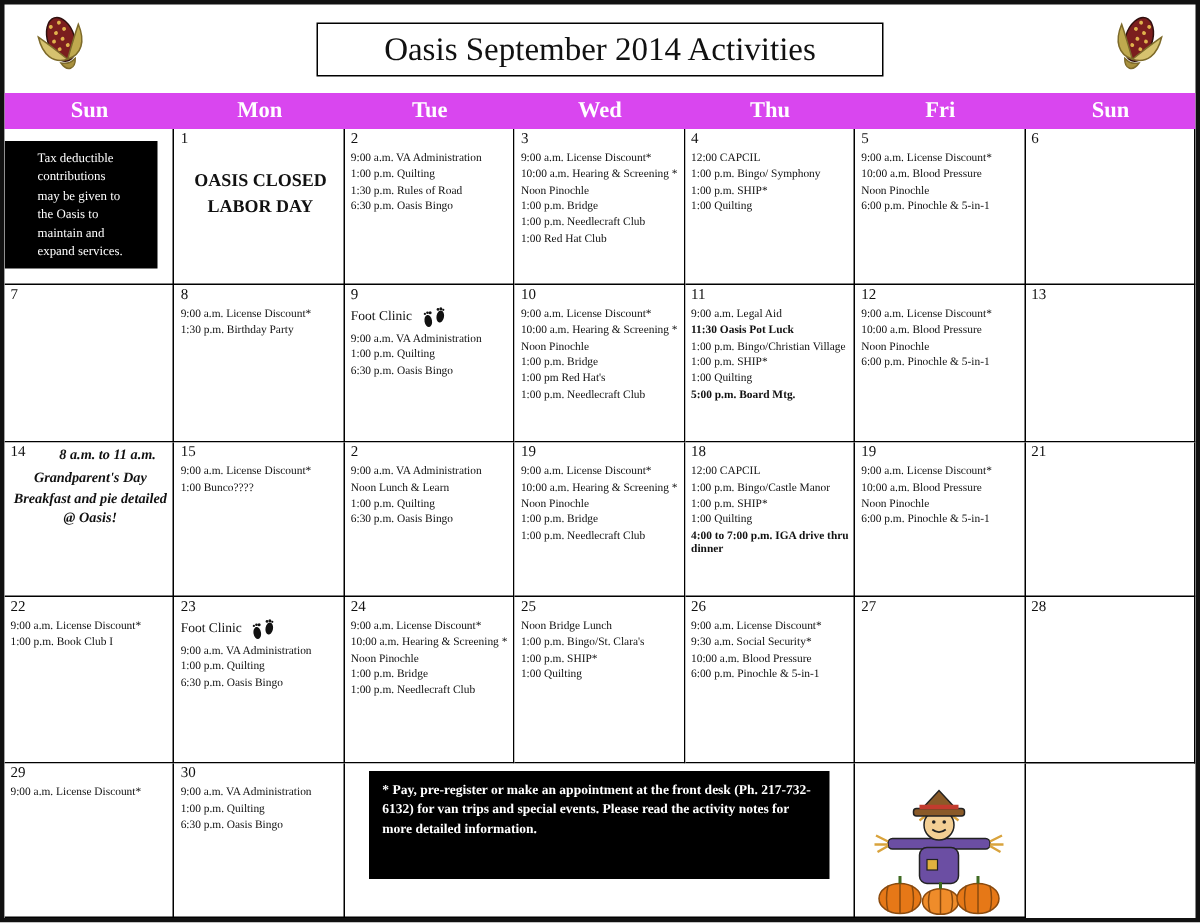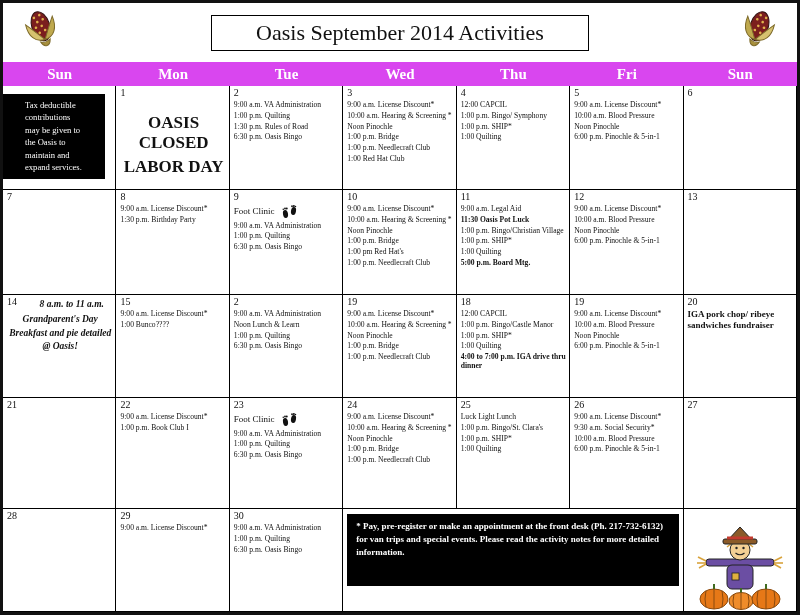--- a/index.html
+++ b/index.html
@@ -26,31 +26,31 @@
   .cell { border-right: 1px solid #000; border-bottom: 1px solid #000; position: relative; overflow: hidden;
     padding: 1px 2px 2px 4px; background: #fff; }
   .daynum { display: block; font-size: 10px; line-height: 1.15; color: #111; }
   .ev { font-size: 7.6px; line-height: 1.22; margin-top: 1.5px; color: #111; }
   .ev.b { font-weight: bold; }
   .ev.i { font-style: italic; }
   .ev.lg { font-size: 9px; }
   
   .cell.closed { text-align: center; }
   .cell.closed .daynum { text-align: left; }
-  .cell.closed .ev { font-size: 17px; font-weight: bold; margin-top: 3px; }
+  .cell.closed .ev { font-size: 12px; font-weight: bold; margin-top: 3px; }
   .cell.closed .ev:nth-of-type(1) { margin-top: 14px; }
   
   .cell.special .daynum { float: left; margin-right: 13px; }
   .cell.special .ev { text-align: center; font-size: 9.5px; line-height: 1.45; }
   
   .cell.blacknote { padding: 0; }
   .cell.blacknote .blackbox { background: #000; color: #fff; margin: 8px 10px 0 0; padding: 5px 22px;
     font-size: 8.6px; line-height: 1.45; min-height: 74px; }
   .cell.footer-note { padding: 0; }
-  .cell.footer-note .blackbox { background: #000; color: #fff; margin: 5px 4px; padding: 6px 9px;
+  .cell.footer-note .blackbox { background: #000; color: #fff; margin: 5px 16px; padding: 6px 9px;
     font-size: 9px; font-weight: bold; line-height: 1.45; height: 72px; }
   
   .cell.image-cell { padding: 0; display: flex; align-items: flex-end; justify-content: center; }
   .inline-icon { vertical-align: middle; margin-left: 6px; }
 </style>
 </head>
 <body>
 
 <div class="page">
 
@@ -238,24 +238,20 @@
         <div class="ev b">4:00 to 7:00 p.m. IGA drive thru dinner</div>
       </div>
       <div class="cell">
         <span class="daynum">19</span>
         <div class="ev">9:00 a.m. License Discount*</div>
         <div class="ev">10:00 a.m. Blood Pressure</div>
         <div class="ev">Noon Pinochle</div>
         <div class="ev">6:00 p.m. Pinochle &amp; 5-in-1</div>
       </div>
       <div class="cell">
-        <span class="daynum">20</span>
-        <div class="ev b lg">IGA pork chop/ ribeye sandwiches fundraiser</div>
-      </div>
-      <div class="cell">
         <span class="daynum">21</span>
       </div>
       <div class="cell">
         <span class="daynum">22</span>
         <div class="ev">9:00 a.m. License Discount*</div>
         <div class="ev">1:00 p.m. Book Club I</div>
       </div>
       <div class="cell">
         <span class="daynum">23</span>
         <div class="ev lg">Foot Clinic<svg width="17" height="15" viewBox="0 0 34 30" class="inline-icon">
@@ -277,21 +273,21 @@
       <div class="cell">
         <span class="daynum">24</span>
         <div class="ev">9:00 a.m. License Discount*</div>
         <div class="ev">10:00 a.m. Hearing &amp; Screening *</div>
         <div class="ev">Noon Pinochle</div>
         <div class="ev">1:00 p.m. Bridge</div>
         <div class="ev">1:00 p.m. Needlecraft Club</div>
       </div>
       <div class="cell">
         <span class="daynum">25</span>
-        <div class="ev">Luck Light Lunch</div>
+        <div class="ev">Noon Bridge Lunch</div>
         <div class="ev">1:00 p.m. Bingo/St. Clara's</div>
         <div class="ev">1:00 p.m. SHIP*</div>
         <div class="ev">1:00 Quilting</div>
       </div>
       <div class="cell">
         <span class="daynum">26</span>
         <div class="ev">9:00 a.m. License Discount*</div>
         <div class="ev">9:30 a.m. Social Security*</div>
         <div class="ev">10:00 a.m. Blood Pressure</div>
         <div class="ev">6:00 p.m. Pinochle &amp; 5-in-1</div>

